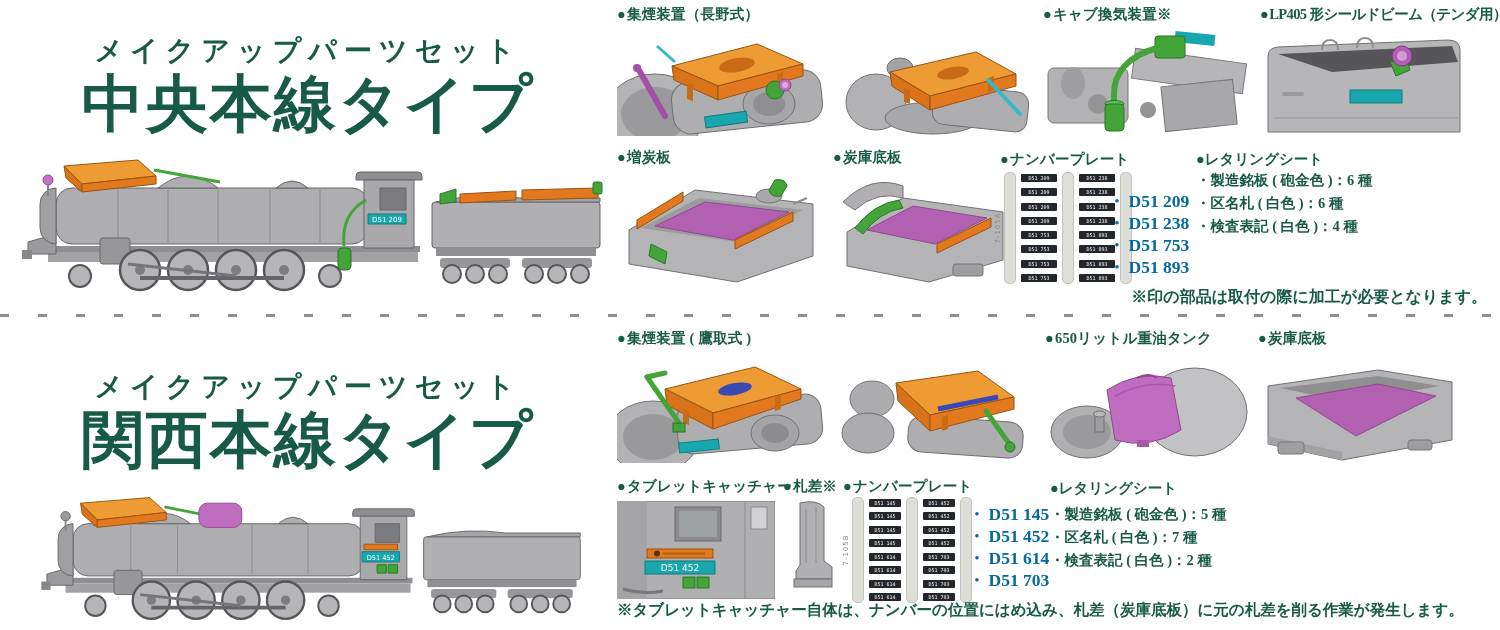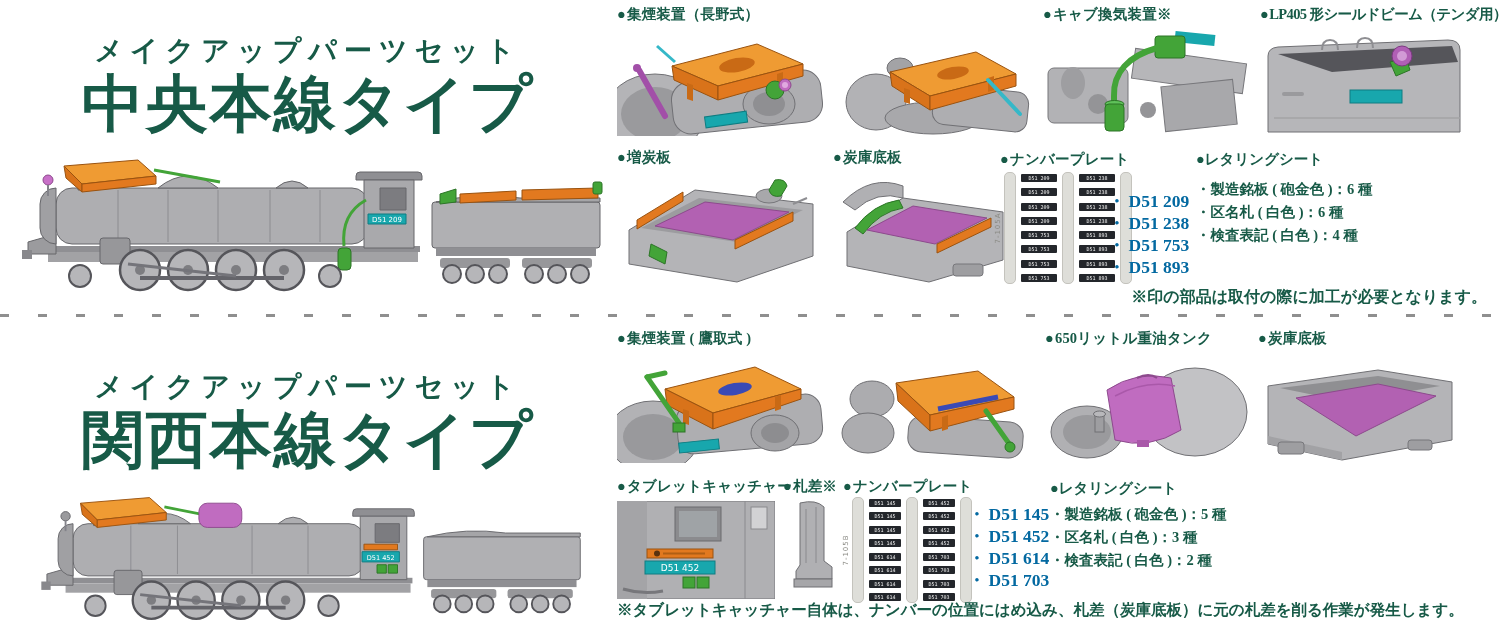--- a/index.html
+++ b/index.html
@@ -256,21 +256,21 @@
     <div class="num-item"><span class="dot">・</span><span>D51 209</span></div>
     <div class="num-item"><span class="dot">・</span><span>D51 238</span></div>
     <div class="num-item"><span class="dot">・</span><span>D51 753</span></div>
     <div class="num-item"><span class="dot">・</span><span>D51 893</span></div>
   </div>
 
   <div class="let-list" style="left:1196px;top:150px;">
     <div class="let-label">
       <span class="bullet">●</span><span>レタリングシート</span>
     </div>
-    <div style="margin-top:9px;">
+    <div style="margin-top:0;">
       <div class="let-item"><span>・</span><span>製造銘板 ( 砲金色 )：6 種</span></div>
       <div class="let-item"><span>・</span><span>区名札 ( 白色 )：6 種</span></div>
       <div class="let-item"><span>・</span><span>検査表記 ( 白色 )：4 種</span></div>
     </div>
   </div>
 
   <div class="note" style="right:13px;top:287px;font-size:16px;">※印の部品は取付の際に加工が必要となります。</div>
 
   <div class="divider" style="top:314px;"></div>
 
@@ -489,20 +489,20 @@
     <div class="num-item"><span class="dot">・</span><span>D51 614</span></div>
     <div class="num-item"><span class="dot">・</span><span>D51 703</span></div>
   </div>
 
   <div class="let-list" style="left:1050px;top:479px;">
     <div class="let-label">
       <span class="bullet">●</span><span>レタリングシート</span>
     </div>
     <div style="margin-top:5px;">
       <div class="let-item"><span>・</span><span>製造銘板 ( 砲金色 )：5 種</span></div>
-      <div class="let-item"><span>・</span><span>区名札 ( 白色 )：3 種</span></div>
+      <div class="let-item"><span>・</span><span>区名札 ( 白色 )：7 種</span></div>
       <div class="let-item"><span>・</span><span>検査表記 ( 白色 )：2 種</span></div>
     </div>
   </div>
 
   <div class="note" style="left:617px;top:600px;font-size:15.5px;">※タブレットキャッチャー自体は、ナンバーの位置にはめ込み、札差（炭庫底板）に元の札差を削る作業が発生します。</div>
 
 </div>
 
 </body></html>

